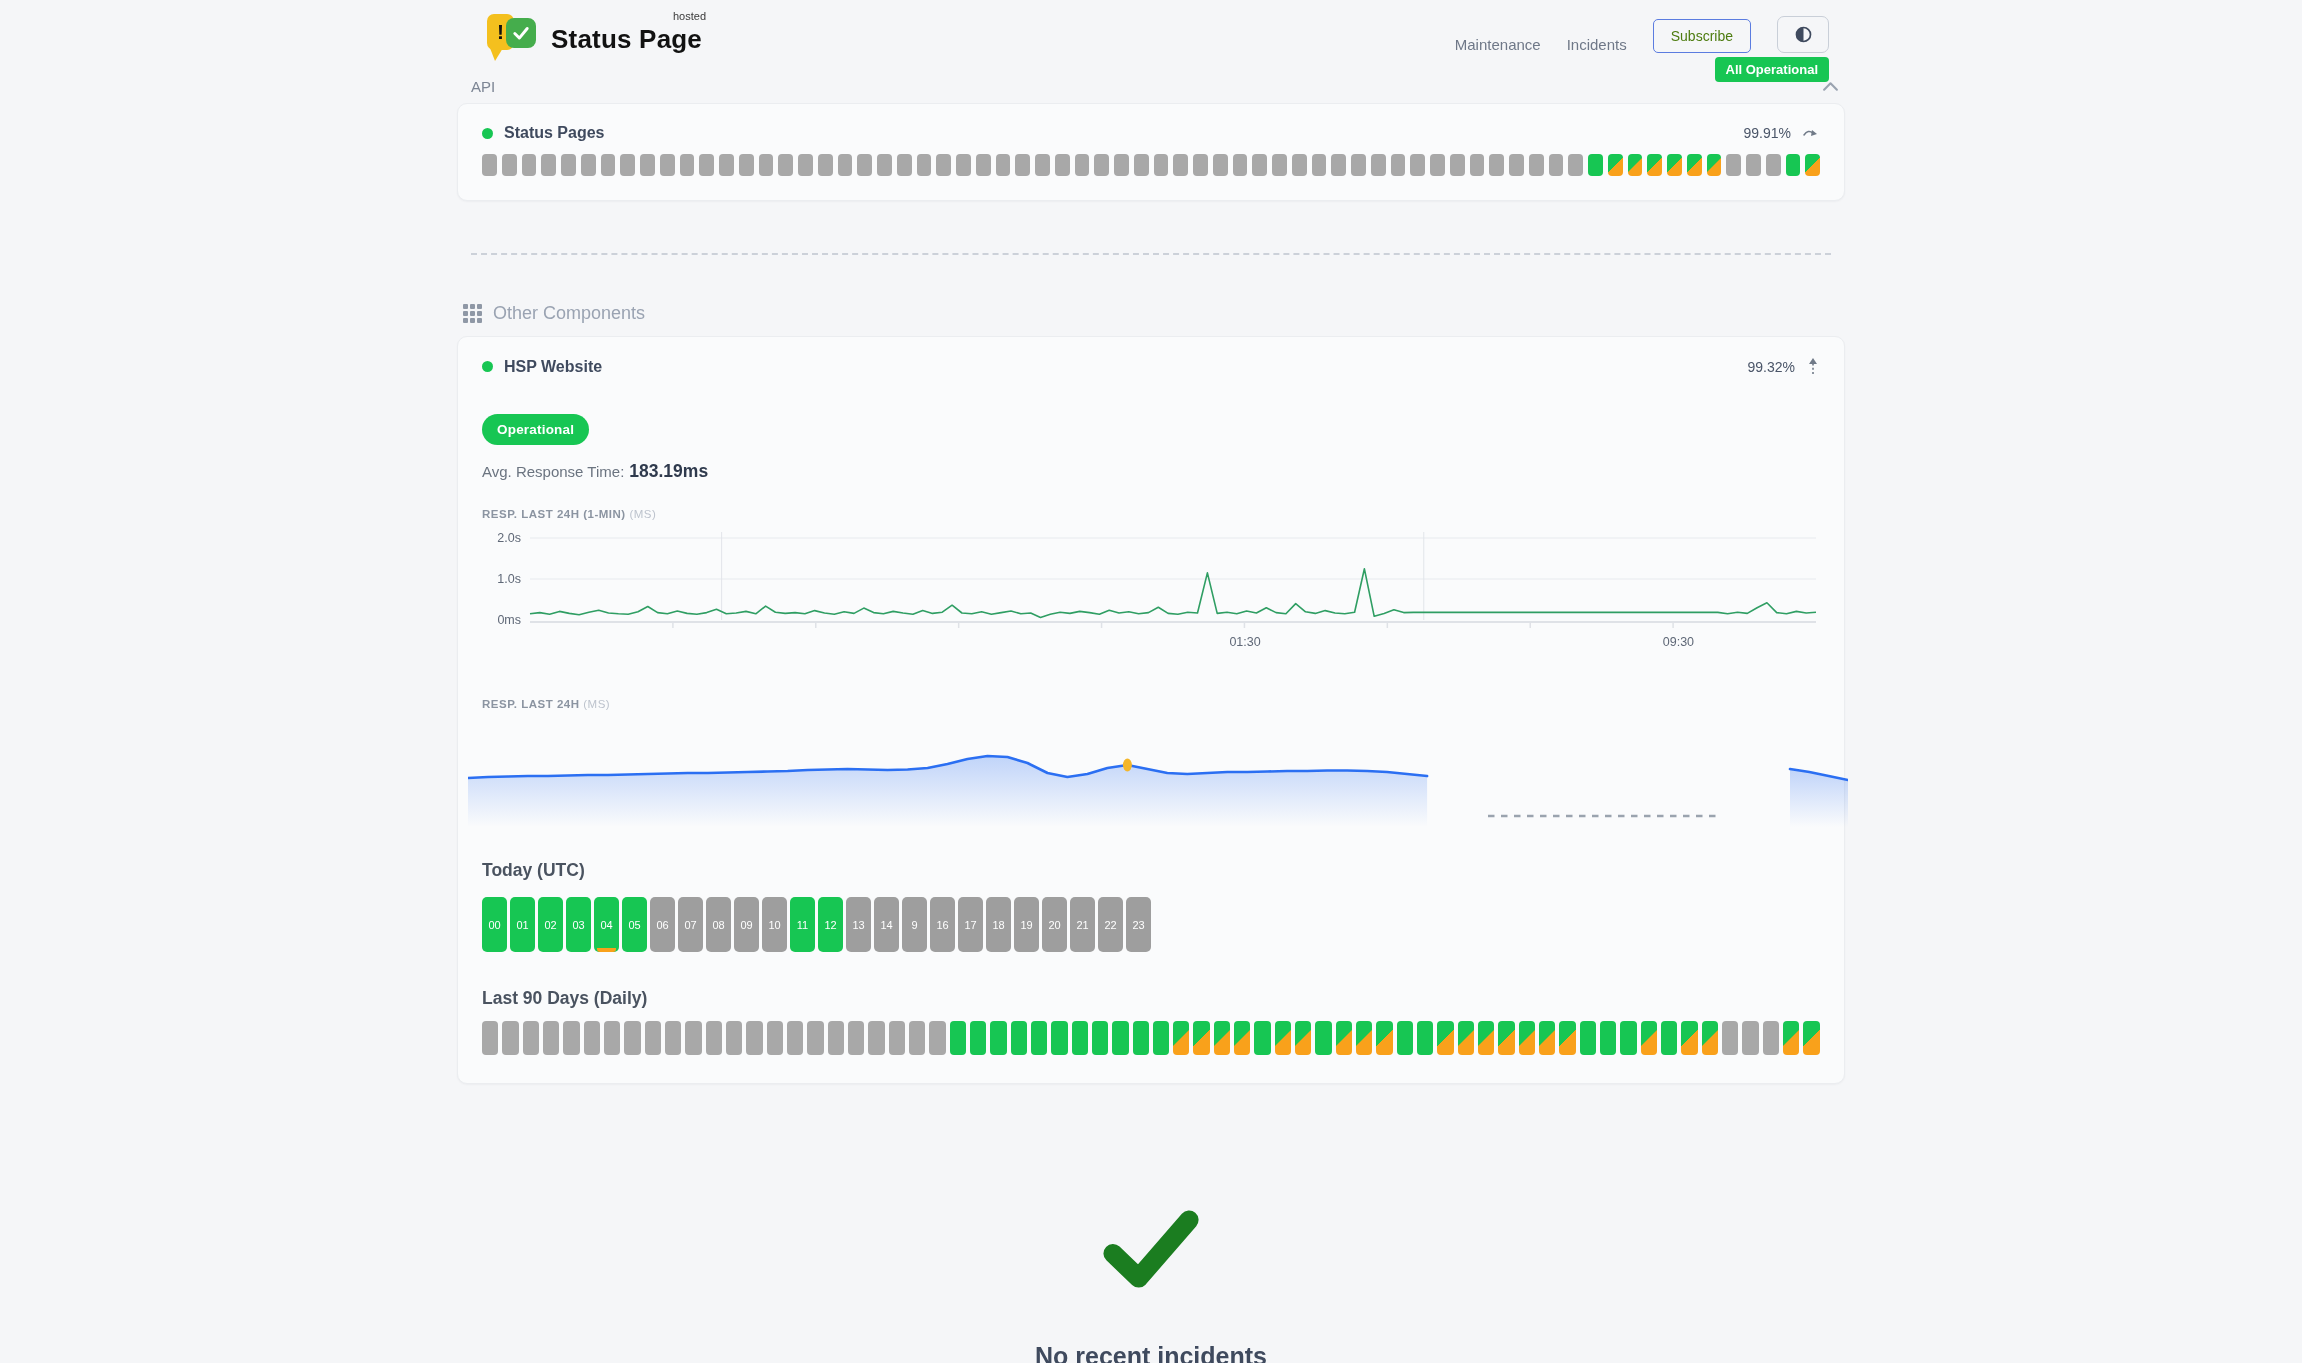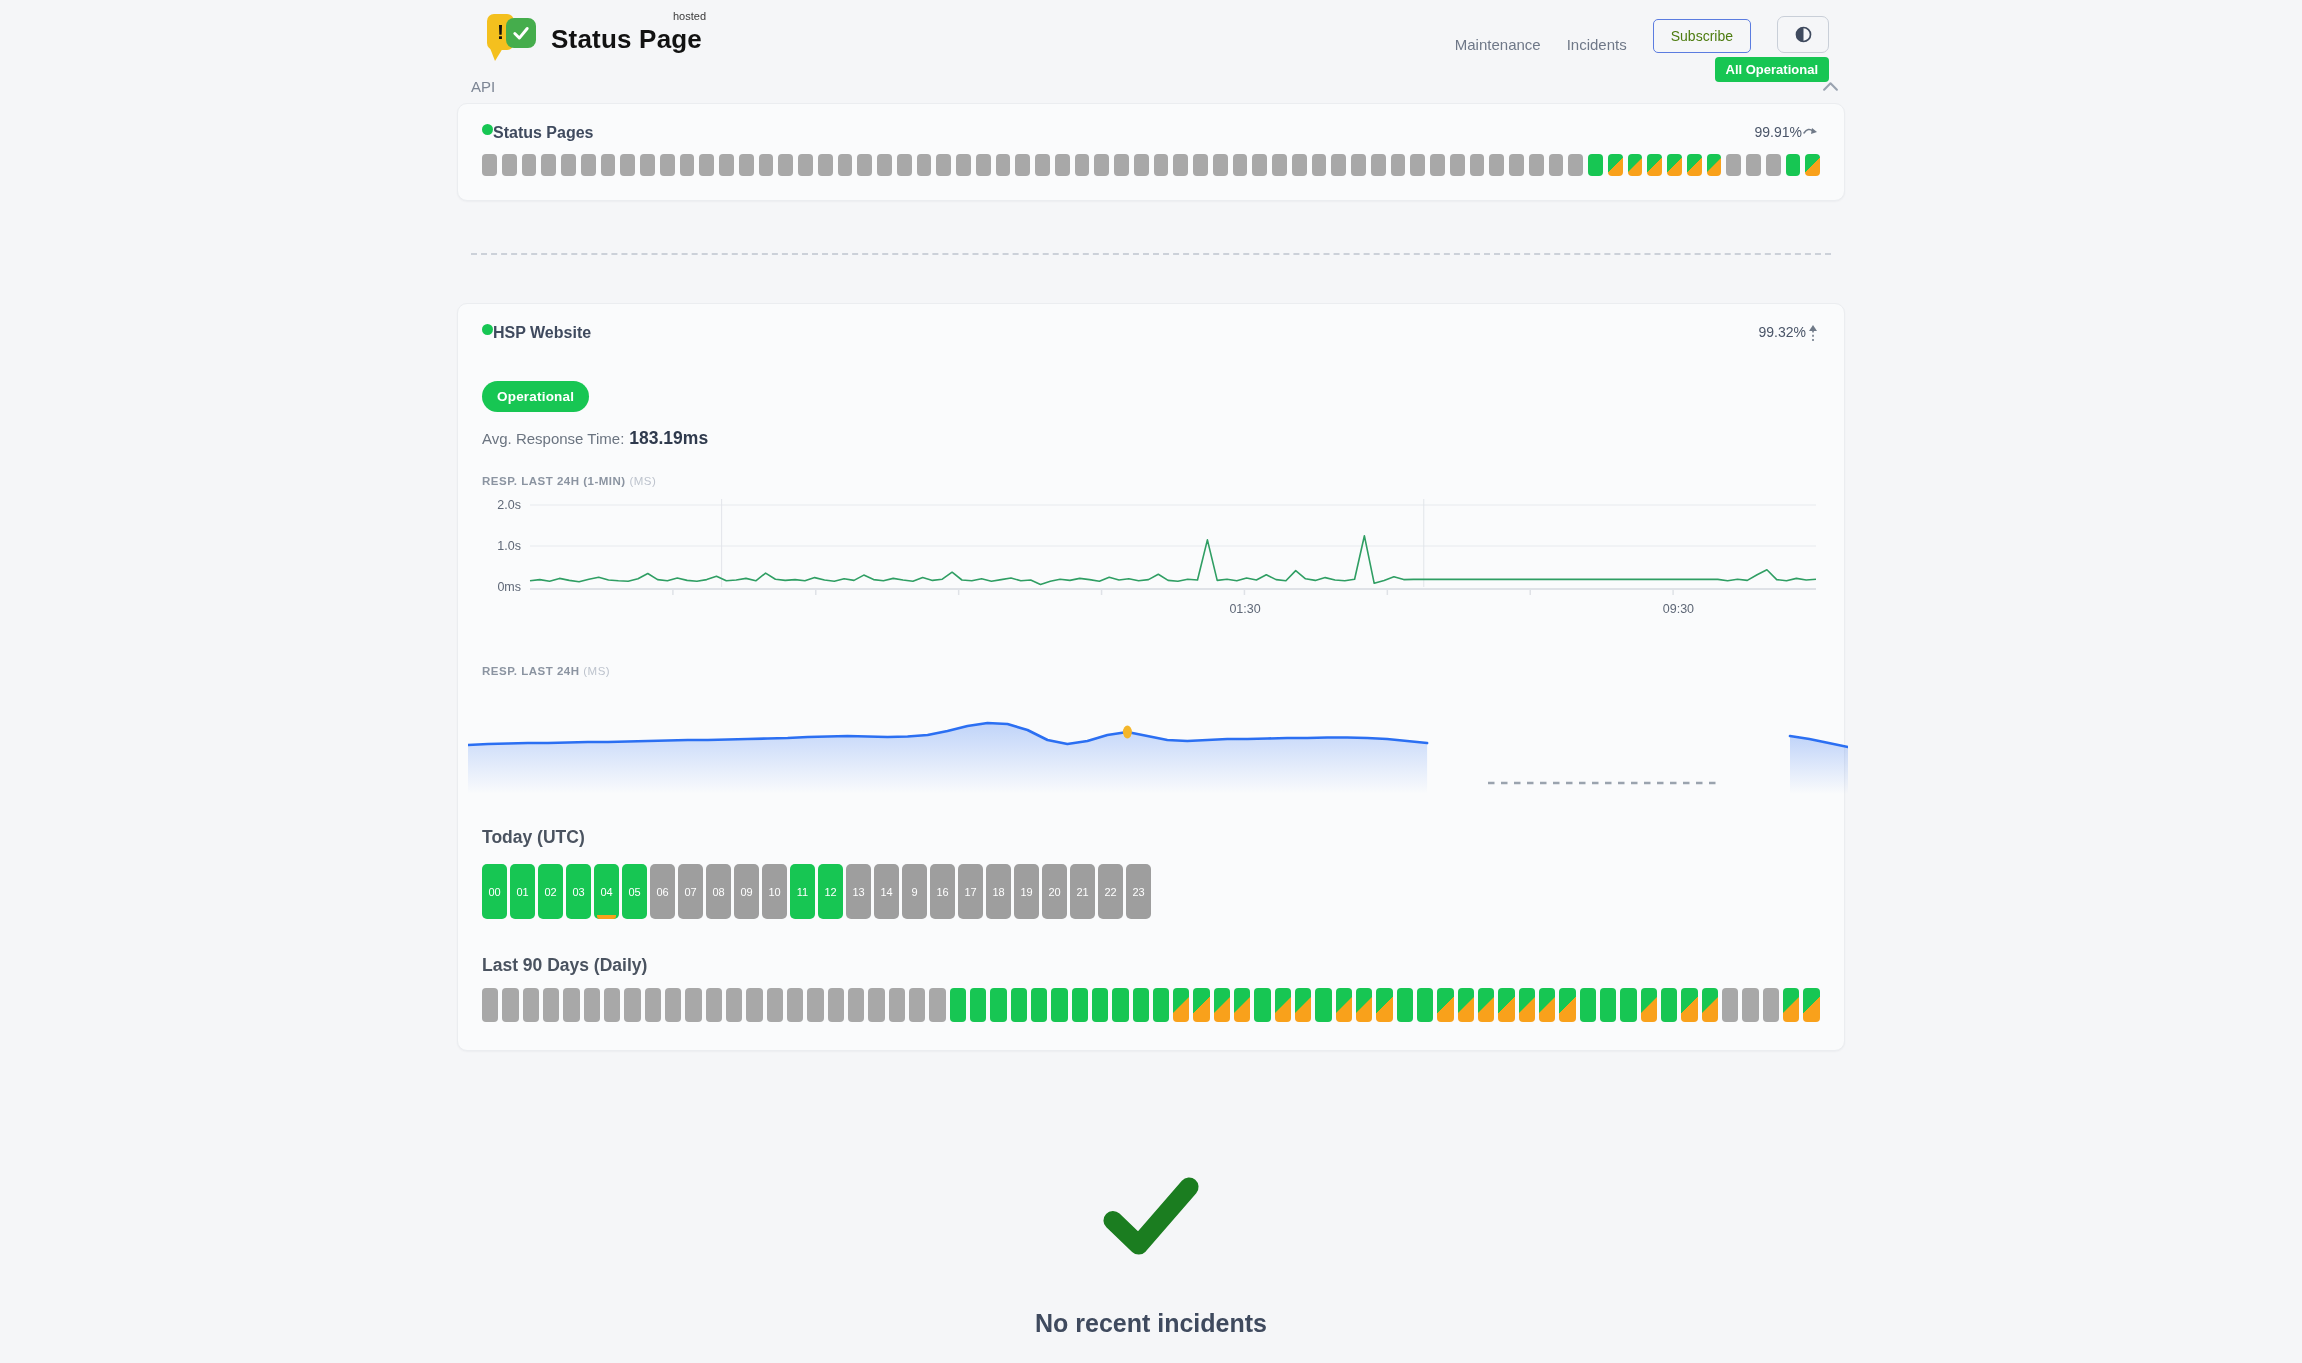--- a/index.html
+++ b/index.html
@@ -31,21 +31,21 @@
   .status-pill { background: #17c653; color: #fff; font-size: 13px; font-weight: 600; padding: 5px 11px; border-radius: 4px; white-space: nowrap; }
 
   
   .group-head { display: flex; justify-content: space-between; align-items: center; margin: 0 6px 8px 14px; }
   .group-label { font-size: 15px; color: #7c8594; }
   .group-head2 { display: flex; align-items: center; gap: 11px; margin: 0 0 12px 6px; }
   .group-label2 { font-size: 18px; color: #9aa3b2; }
   .grid-icon { display: grid; grid-template-columns: repeat(3, 5px); grid-template-rows: repeat(3, 5px); gap: 2px; }
   .grid-icon i { background: #8f98a6; border-radius: 1px; }
   .card { background: #fafbfc; border: 1px solid #ebedf0; border-radius: 10px; padding: 20px 24px 24px; box-shadow: 0 1px 2px rgba(16,24,40,.04); }
-  .comp-row { display: flex; align-items: flex-start; }
+  .comp-row { display: flex; align-items: center; gap: 11px; }
   .dot { width: 11px; height: 11px; border-radius: 50%; background: #17c653; flex: 0 0 auto; }
   .comp-name { font-size: 16px; color: #3f4a5e; font-weight: 600; }
   .spacer { flex: 1; }
   .pct { font-size: 14px; color: #4a5568; }
   .mini-icon { color: #707a88; }
 
   .sep { border: none; border-top: 2px dashed #ccd1d9; margin: 52px 14px 48px; }
 
   
   .bars-row { display: flex; gap: 5px; height: 22px; margin-top: 12px; }
@@ -208,20 +208,34 @@
           <div class="bar bar-unknown"></div>
           <div class="bar bar-up"></div>
           <div class="bar bar-mixed"></div>
         </div>
     </div>
   </section>
 
   <hr class="sep">
 
   <section>
+    <div class="group-head2">
+      <span class="grid-icon">
+          <i></i>
+          <i></i>
+          <i></i>
+          <i></i>
+          <i></i>
+          <i></i>
+          <i></i>
+          <i></i>
+          <i></i>
+        </span>
+      <span class="group-label2">Other Components</span>
+    </div>
 
     <div class="card">
       <div class="comp-row">
         <span class="dot"></span>
         <span class="comp-name">HSP Website</span>
         <span class="spacer"></span>
         <span class="pct">99.32%</span>
         <svg class="mini-icon" width="14" height="19" viewBox="0 0 14 19">
           <line x1="7" y1="17" x2="7" y2="7" stroke="#707a88" stroke-width="1.6" stroke-dasharray="2 2.2"></line>
           <polygon points="7,1 11,7 3,7" fill="#707a88"></polygon>

